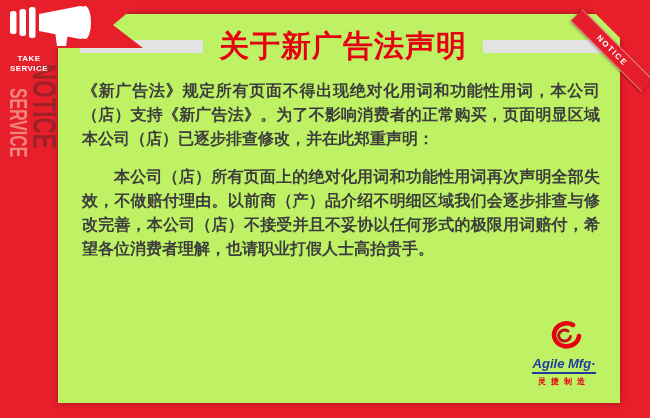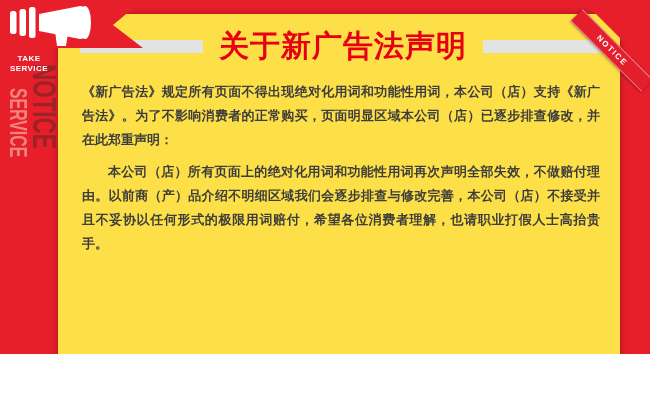--- a/index.html
+++ b/index.html
@@ -5,31 +5,31 @@
   :root{
     --red:#e71f2b;
     --title-red:#e60012;
     --dark-red:#9d2227;
     --light-red:#f2837e;
     --blue:#1e3d9e;
     --bar-gray:#e3e3e3;
     --text:#3d3d3d;
   }
   html,body{margin:0;padding:0;background:#fff;}
-  .page{position:relative;width:650px;height:354px;background:#fff;overflow:hidden;
+  .page{position:relative;width:650px;height:418px;background:#fff;overflow:hidden;
         font-family:"Liberation Sans",sans-serif;}
 
   
   .strip-top{position:absolute;top:0;left:0;width:650px;height:14px;background:var(--red);}
   .strip-right{position:absolute;top:0;right:0;width:30px;height:418px;background:var(--red);}
   .strip-bottom{position:absolute;bottom:0;left:0;width:650px;height:15px;background:var(--red);}
   .sidebar{position:absolute;top:0;left:0;width:58px;height:403px;background:var(--red);}
 
   
-  .panel{position:absolute;left:58px;top:14px;width:562px;height:389px;background:#fde047;
+  .panel{position:absolute;left:58px;top:14px;width:562px;height:389px;background:#bef264;
          box-shadow:0 0 7px rgba(0,0,0,0.30);}
 
   
   .banner{position:absolute;left:0;top:0;width:143px;height:48px;background:var(--red);
           clip-path:polygon(0 0,100% 0,79% 52%,100% 100%,0 100%);z-index:4;}
   .banner svg{position:absolute;left:8px;top:4px;}
 
   .take-control{position:absolute;left:0;top:54px;width:58px;z-index:4;text-align:center;
                 color:#fff;font-weight:bold;font-size:8px;letter-spacing:.4px;line-height:10px;}
 
@@ -38,24 +38,24 @@
   .vert-service{left:4px;top:88px;font-size:24px;color:var(--light-red);transform:scaleY(0.66);}
   .vert-notice{left:25px;top:64px;font-size:33px;color:var(--dark-red);transform:scaleY(0.68);}
 
   
   .title-row{display:flex;align-items:center;padding:13px 14px 0 22px;}
   .bar{height:13px;background:var(--bar-gray);flex:1;}
   .page-title{font-size:30px;line-height:38px;color:var(--title-red);font-weight:bold;
               margin:0 16px;white-space:nowrap;letter-spacing:1px;}
 
   
-  .content{padding:15px 20px 0 24px;font-size:13px;line-height:24px;color:var(--text);
-           font-weight:bold;text-align:justify;}
+  .content{padding:15px 20px 0 24px;font-size:16px;line-height:24px;color:var(--text);
+           font-weight:bold;text-align:justify;font-family:Liberation Mono, monospace;}
   .content p{margin:0;}
-  .content p.indent{text-indent:2em;margin-top:8px;}
+  .content p.indent{text-indent:2em;margin-top:14px;}
 
   
   .corner-fold{position:absolute;top:0;right:0;width:68px;height:68px;background:var(--red);
                clip-path:polygon(0 0,100% 0,100% 100%);z-index:5;}
   .corner-ribbon{position:absolute;top:42px;left:562px;width:100px;height:15px;background:#e41e2b;
                  transform:rotate(45deg);display:flex;align-items:center;justify-content:center;
                  color:#fff;font-size:8px;font-weight:bold;letter-spacing:1.6px;z-index:6;
                  box-shadow:0 1px 3px rgba(0,0,0,0.35);
                  border-top:1px solid rgba(255,255,255,0.45);border-bottom:1px solid rgba(255,255,255,0.45);}
 
@@ -105,20 +105,28 @@
       <span class="bar"></span>
       <h1 class="page-title">关于新广告法声明</h1>
       <span class="bar"></span>
     </div>
 
     <div class="content">
       <p>《新广告法》规定所有页面不得出现绝对化用词和功能性用词，本公司（店）支持《新广告法》。为了不影响消费者的正常购买，页面明显区域本公司（店）已逐步排查修改，并在此郑重声明：</p>
       <p class="indent">本公司（店）所有页面上的绝对化用词和功能性用词再次声明全部失效，不做赔付理由。以前商（产）品介绍不明细区域我们会逐步排查与修改完善，本公司（店）不接受并且不妥协以任何形式的极限用词赔付，希望各位消费者理解，也请职业打假人士高抬贵手。</p>
     </div>
 
+    <div class="logo">
+      <svg width="42" height="32" viewBox="0 0 42 32">
+        <path d="M 30 4 A 12.5 11.5 0 1 0 36 15" fill="none" stroke="#e60012" stroke-width="4.6" stroke-linecap="round"></path>
+        <path d="M 25 10 A 6 5.5 0 1 0 27.5 15.5" fill="none" stroke="#c0131c" stroke-width="3" stroke-linecap="round"></path>
+      </svg>
+      <span class="logo-en">Agile Mfg·</span>
+      <div class="logo-cn">灵捷制造</div>
+    </div>
   </div>
 
   <div class="corner-fold"></div>
   <div class="corner-ribbon">
     <span>NOTICE</span>
   </div>
 
 </div>
 
 </body></html>

